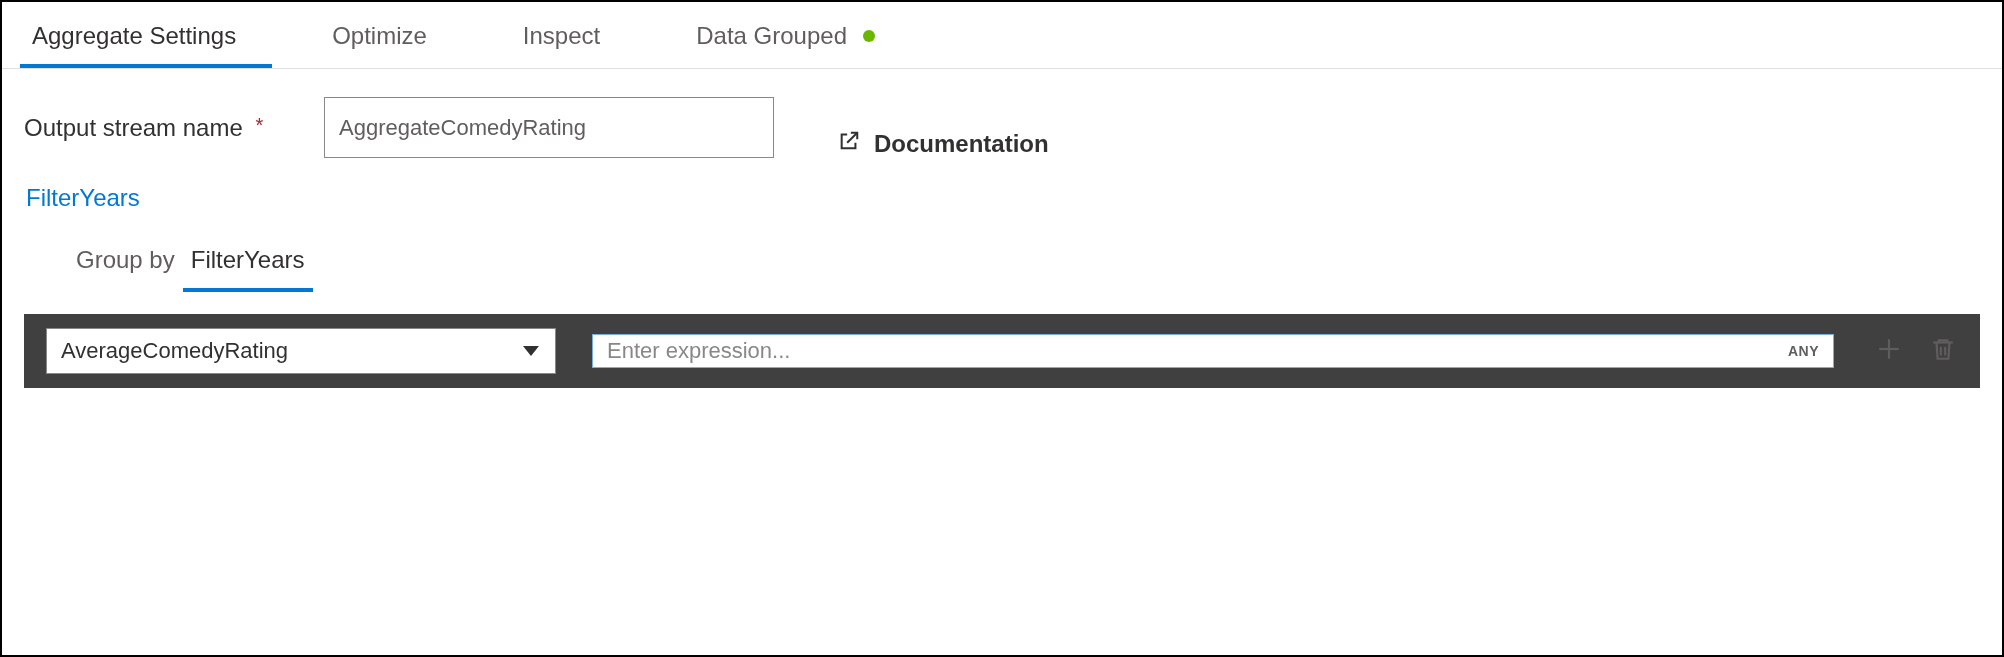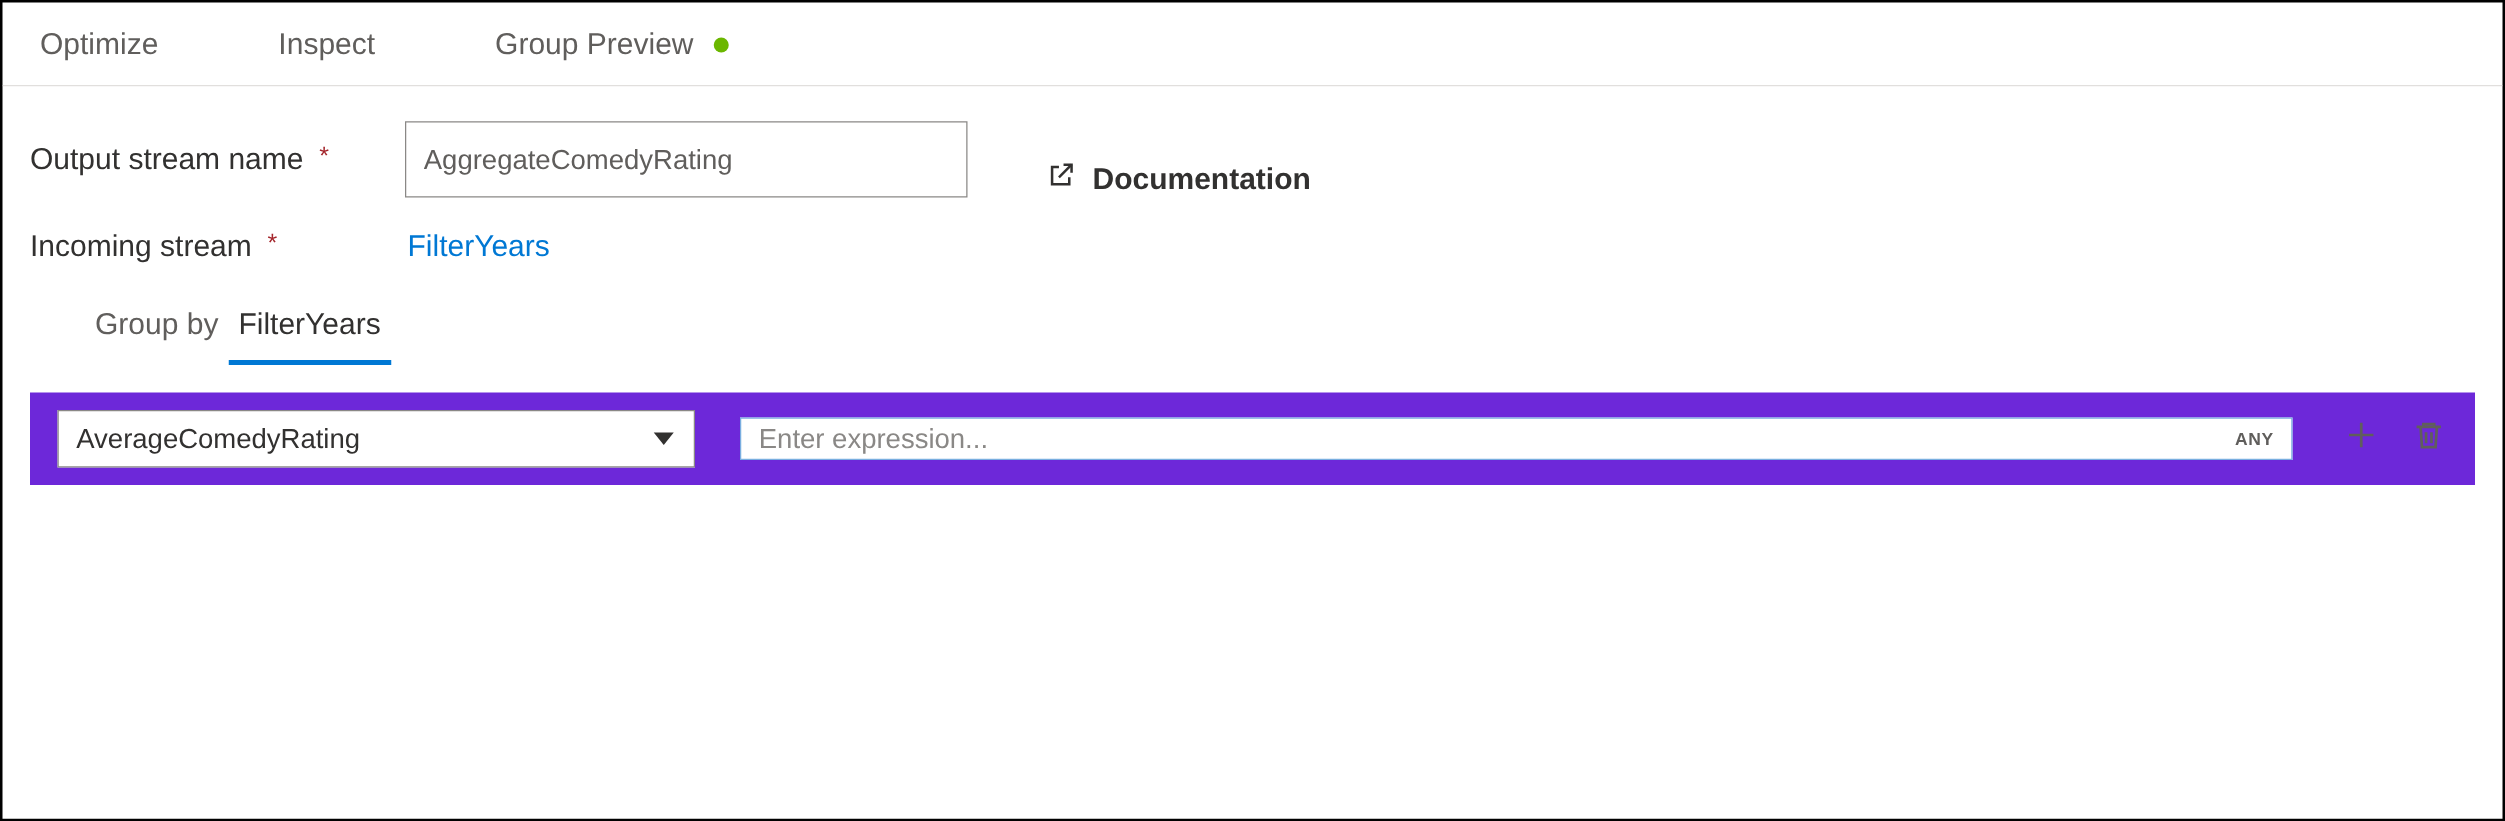--- a/index.html
+++ b/index.html
@@ -120,21 +120,21 @@
     }
     .grouped-by {
       margin-top: 48px;
       font-size: 24px;
       padding-left: 24px;
       color: #323130;
     }
     .expr-row {
       display: flex;
       align-items: center;
-      background: #6d28d9;
+      background: #404040;
       margin-top: 22px;
       padding: 14px 22px;
       gap: 36px;
     }
     .column-select {
       position: relative;
       width: 510px;
       height: 46px;
       background: #ffffff;
       border: 1px solid #8a8886;
@@ -197,28 +197,31 @@
     }
     .icon-btn svg {
       width: 26px;
       height: 26px;
     }
   </style>
 </head>
 <body>
 
 <div class="main-tabs">
+  <div class="main-tab active">
+    <span>Aggregate Settings</span>
+  </div>
   <div class="main-tab">
     <span>Optimize</span>
   </div>
   <div class="main-tab">
     <span>Inspect</span>
   </div>
   <div class="main-tab">
-    <span>Group Preview</span>
+    <span>Data Grouped</span>
     <span class="status-dot"></span>
   </div>
 </div>
 
 <div class="content">
 
   <div class="field-row">
     <div class="field-label">
       <span>Output stream name</span>
       <span class="req-star">*</span>
@@ -230,24 +233,20 @@
             <path d="M14 3h7v7"></path>
             <path d="M10 14 L21 3"></path>
             <path d="M19 14v6H4V5h6"></path>
           </svg>
       </span>
       <span>Documentation</span>
     </div>
   </div>
 
   <div class="field-row">
-    <div class="field-label">
-      <span>Incoming stream</span>
-      <span class="req-star">*</span>
-    </div>
     <span class="incoming-link">FilterYears</span>
   </div>
 
   <div class="sub-tabs">
     <div class="sub-tab">
       <span>Group by</span>
     </div>
     <div class="sub-tab active">
       <span>FilterYears</span>
     </div>

